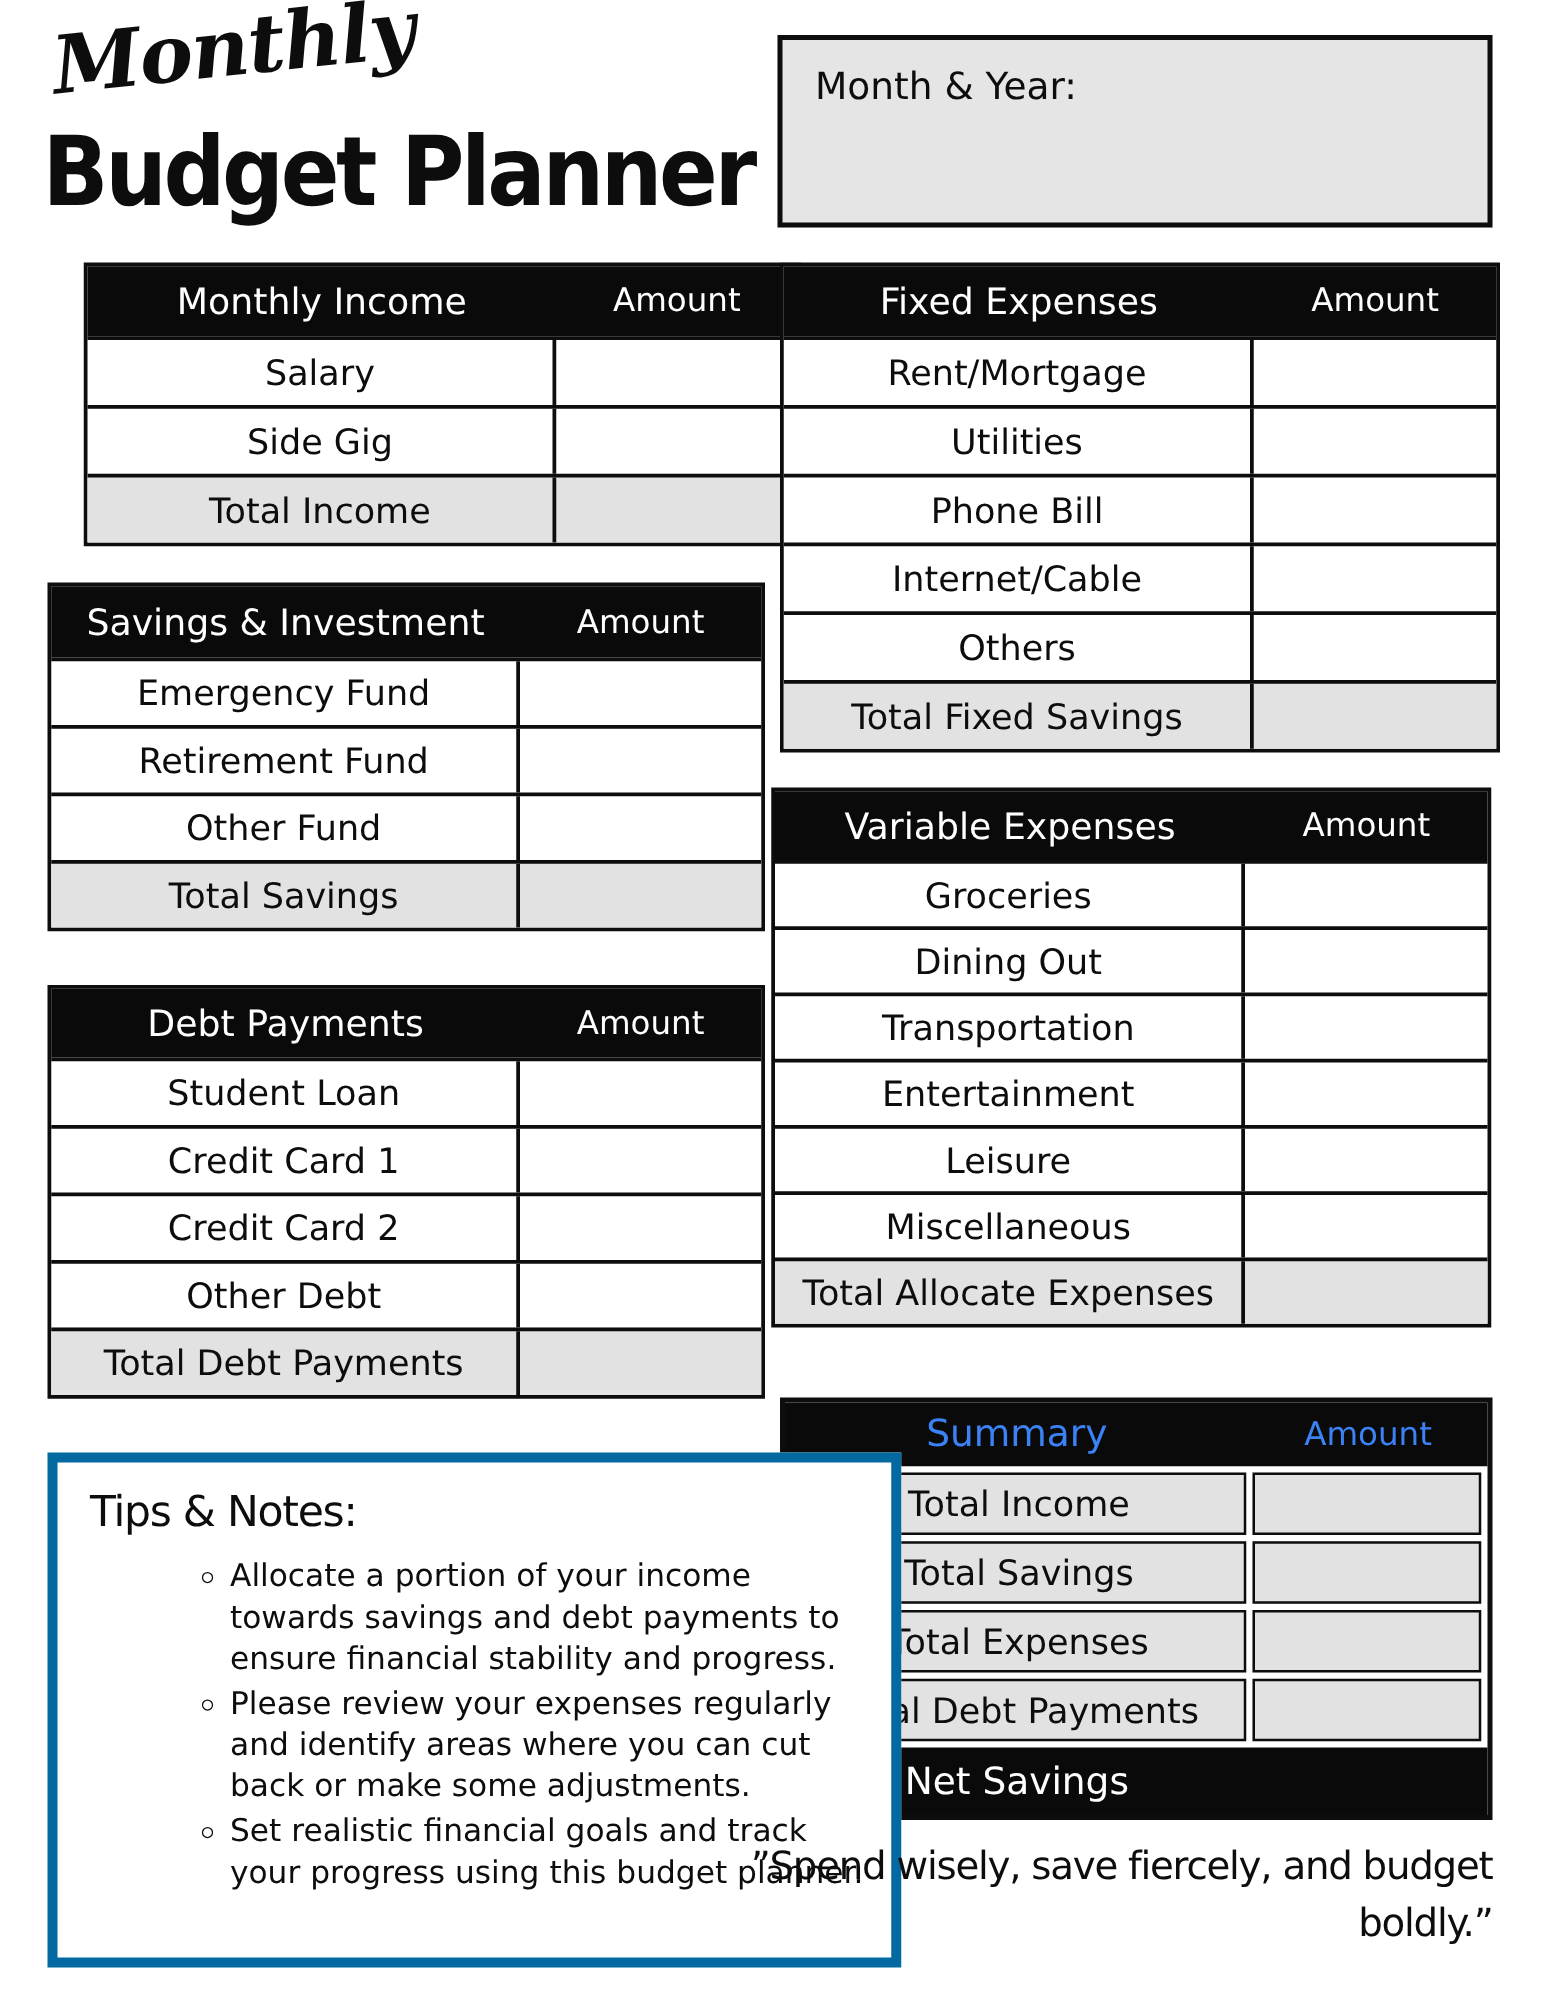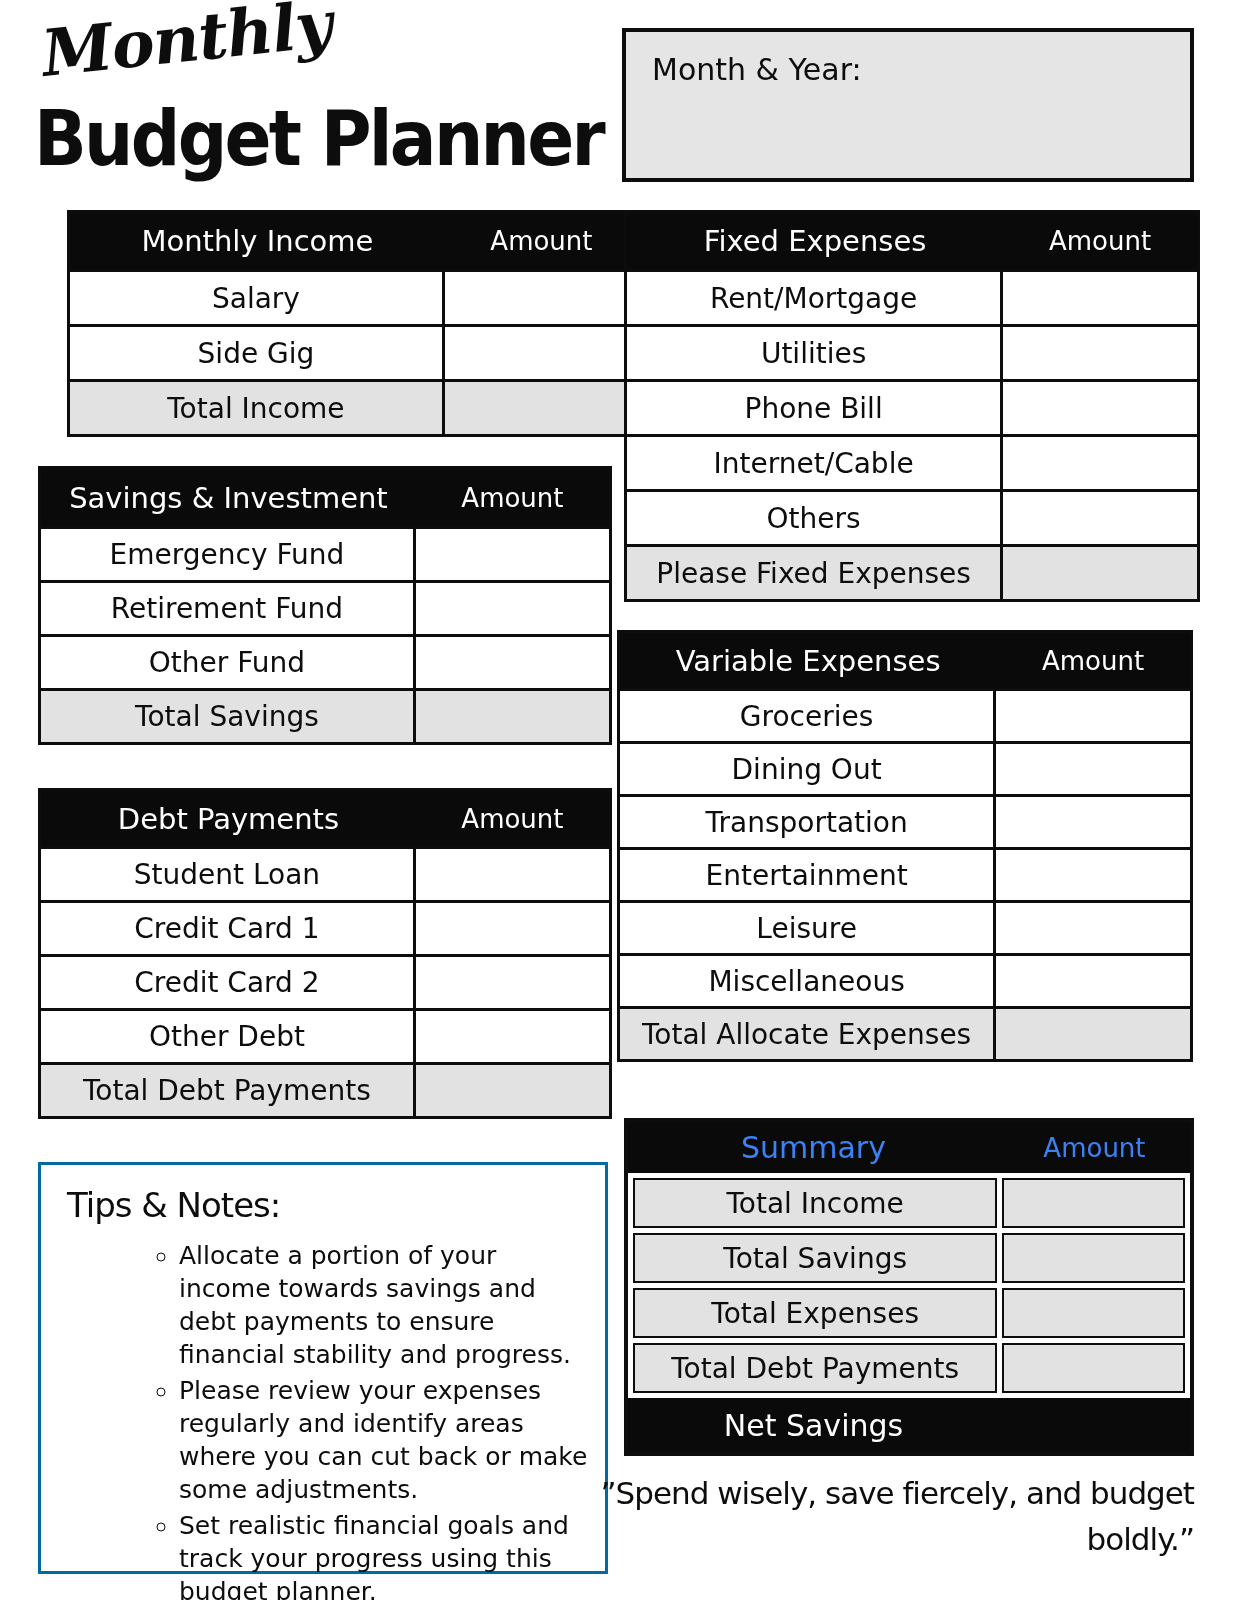--- a/index.html
+++ b/index.html
@@ -72,22 +72,22 @@
     background:#e2e2e2; border:2px solid #0d0d0d; box-sizing:border-box;
     display:flex; align-items:center; justify-content:center;
   }
   .s-lbl { width:66%; font-size:28px; }
   .s-amt { flex:1; }
   .s-net { height:54px; background:#0a0a0a; color:#fff; display:flex; align-items:center; }
   .s-net span { width:66%; text-align:center; font-size:30px; }
 
   
   .tips {
-    position:absolute; left:38px; top:1162px; width:570px; height:412px;
-    border:3px solid #0369a1; box-sizing:border-box; background:#fff;
+    position:absolute; left:38px; top:1162px; width:683px; height:412px;
+    border:8px solid #0369a1; box-sizing:border-box; background:#fff;
   }
   .tips h2 { margin:20px 0 0 26px; font-size:34px; font-weight:normal; letter-spacing:-1px; }
   .tips ul { margin:14px 0 0 0; padding:0 14px 0 138px; list-style:circle outside; }
   .tips li { font-size:25px; line-height:33px; margin-bottom:3px; }
 
   
   .quote {
     position:absolute; right:42px; top:1470px; width:640px;
     text-align:right; font-size:31px; line-height:46px; letter-spacing:-1px;
   }
@@ -193,21 +193,21 @@
     </div>
     <div class="brow">
       <span class="lbl">Internet/Cable</span>
       <span class="amt"></span>
     </div>
     <div class="brow">
       <span class="lbl">Others</span>
       <span class="amt"></span>
     </div>
     <div class="brow total">
-      <span class="lbl">Please Fixed Expenses</span>
+      <span class="lbl">Total Fixed Savings</span>
       <span class="amt"></span>
     </div>
   </div>
 
   <div class="btable" id="t-variable">
     <div class="thead">
       <span class="t-title">Variable Expenses</span>
       <span class="t-amount">Amount</span>
     </div>
     <div class="brow">

